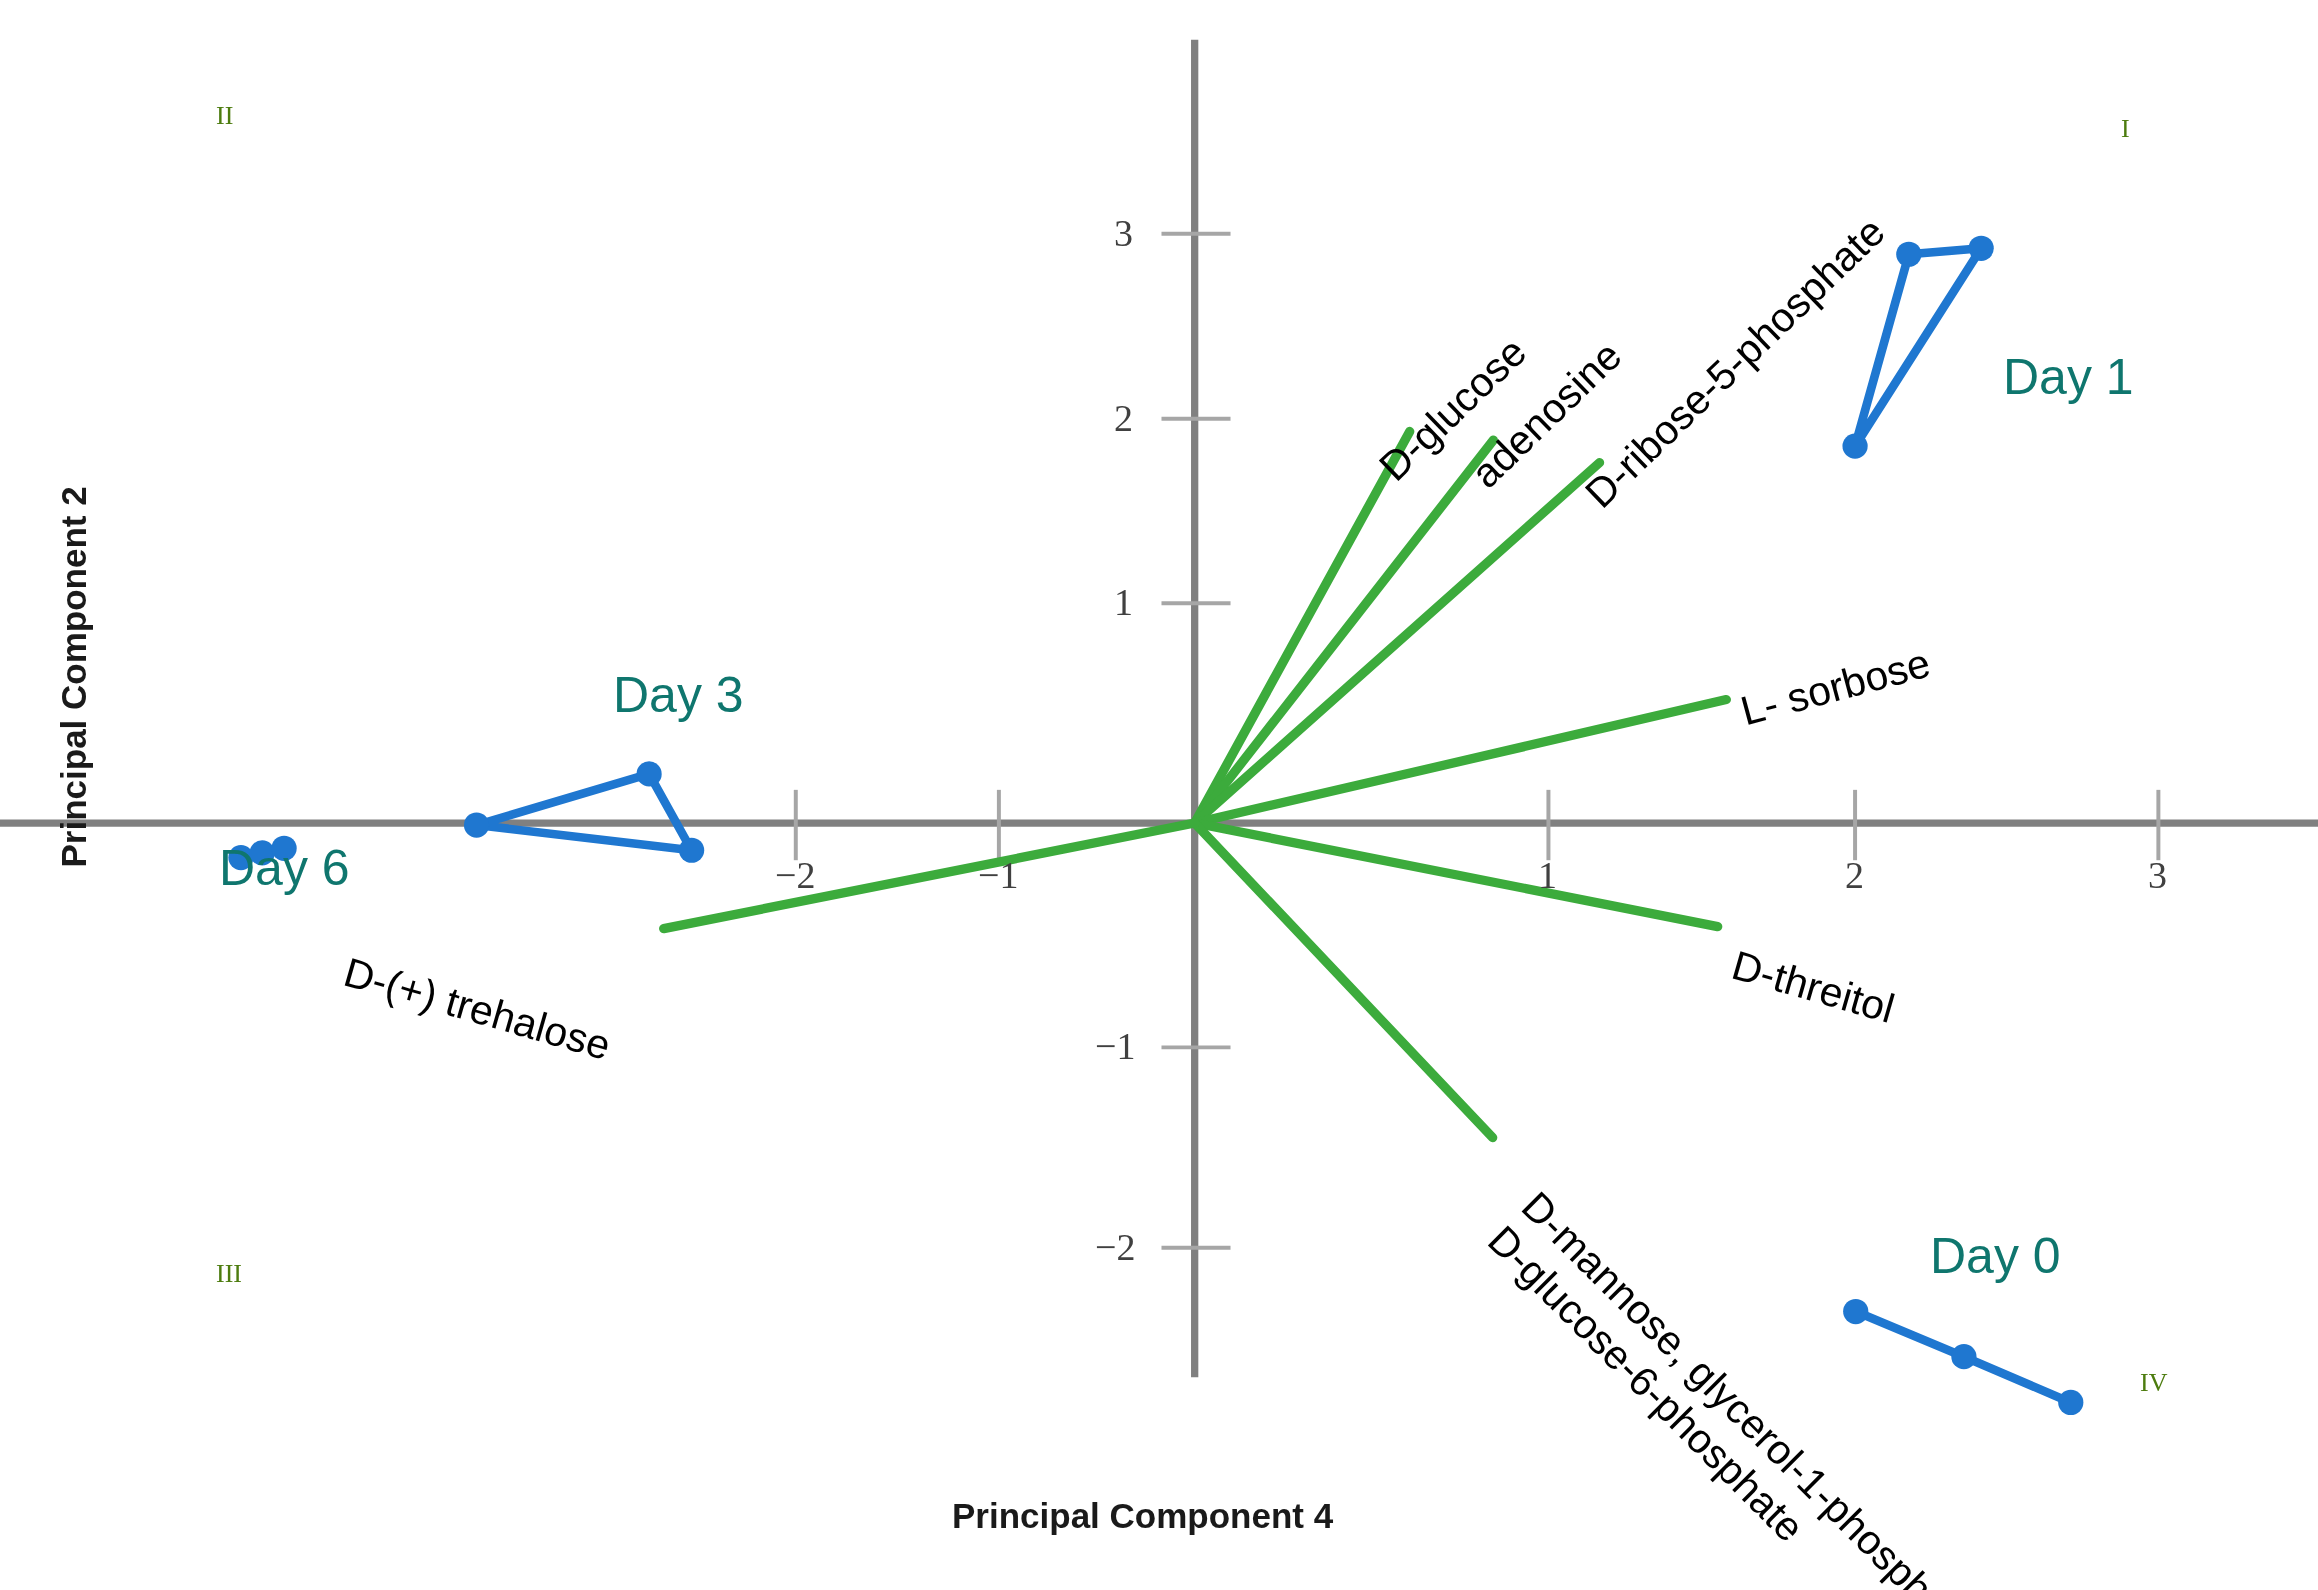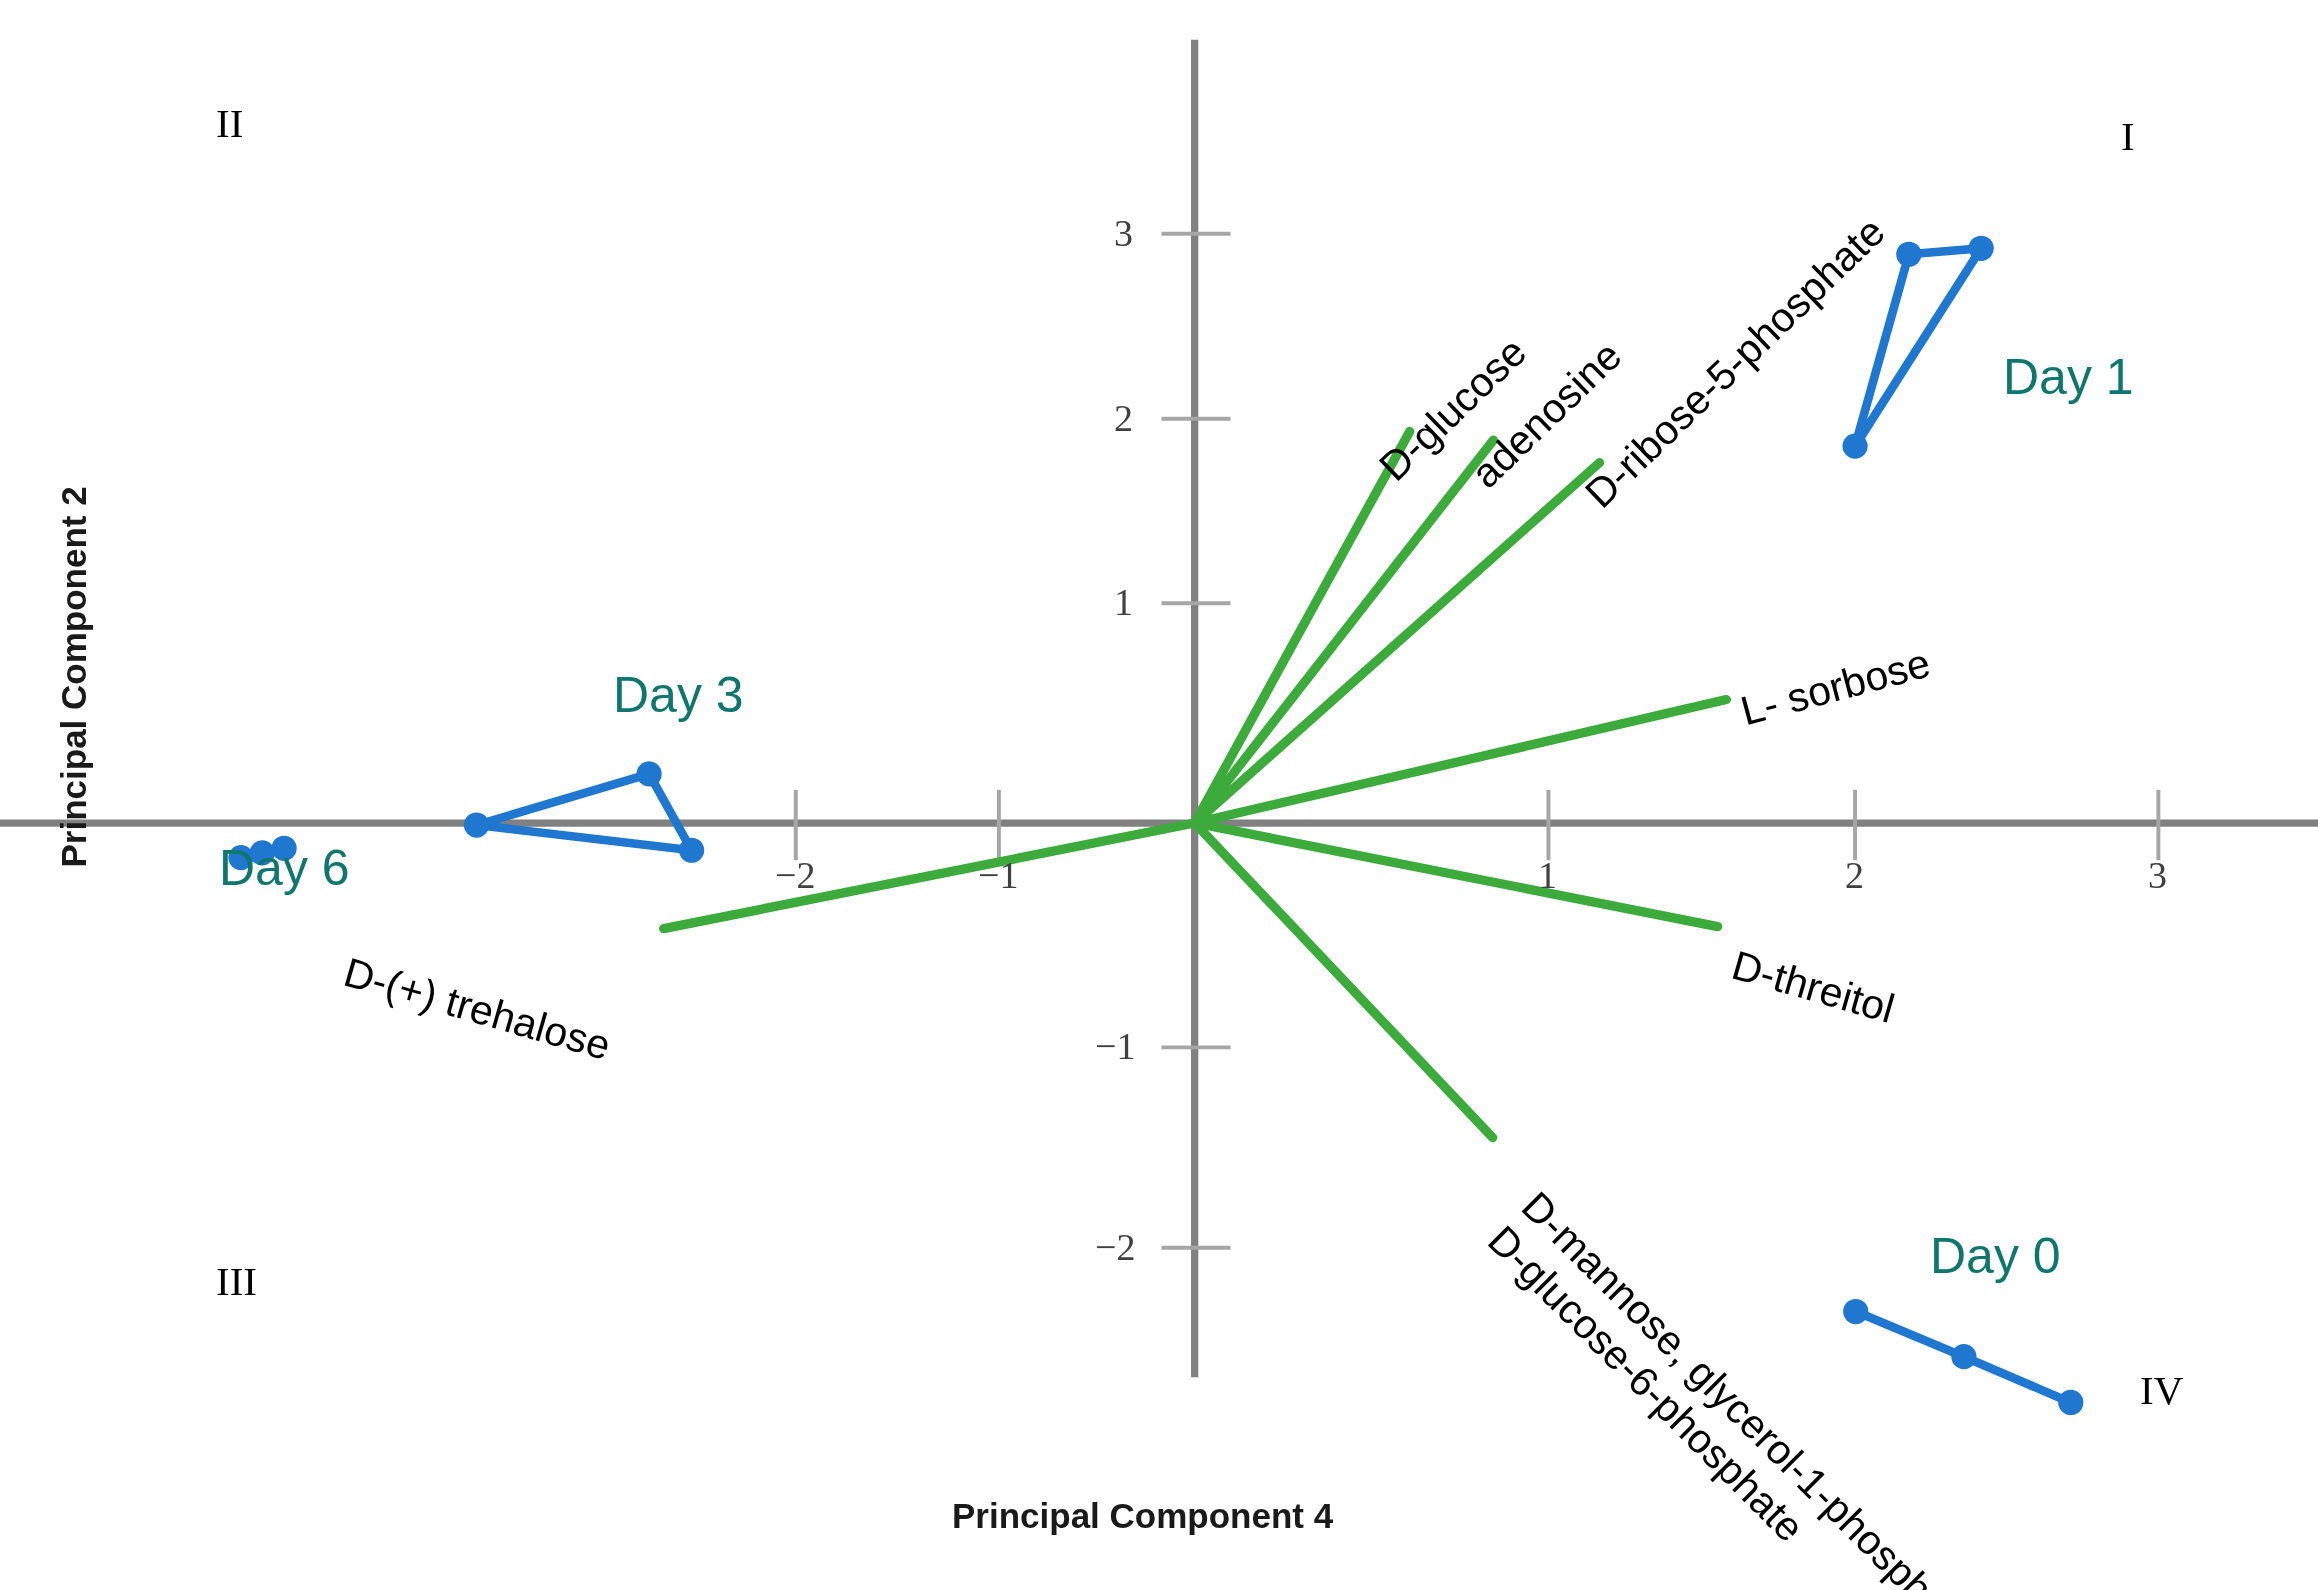--- a/index.html
+++ b/index.html
@@ -43,22 +43,22 @@
     font-family: "Liberation Sans", sans-serif;
     font-weight: bold;
     font-size: 35px;
     color: #1a1a1a;
     white-space: nowrap;
     line-height: 1;
   }
   .quadrant-label {
     position: absolute;
     font-family: "Liberation Serif", serif;
-    font-size: 41px;
-    color: #000000;
+    font-size: 26px;
+    color: #4d7c0f;
     white-space: nowrap;
     line-height: 1;
   }
   .group-label {
     position: absolute;
     font-family: "Liberation Sans", sans-serif;
     font-size: 50px;
     color: #0f766e;
     white-space: nowrap;
     line-height: 1;

